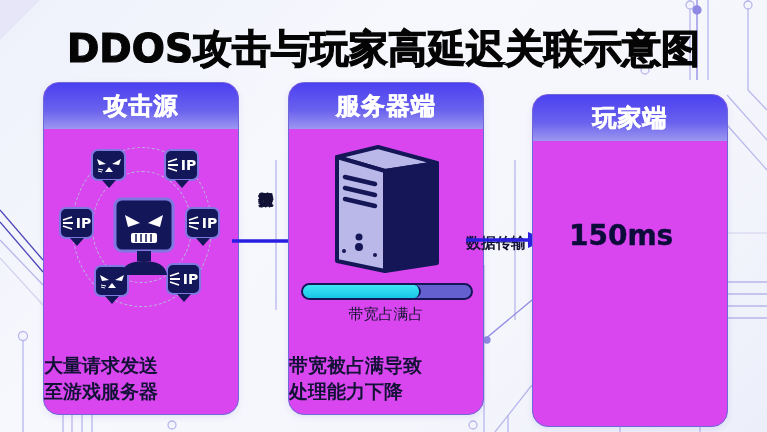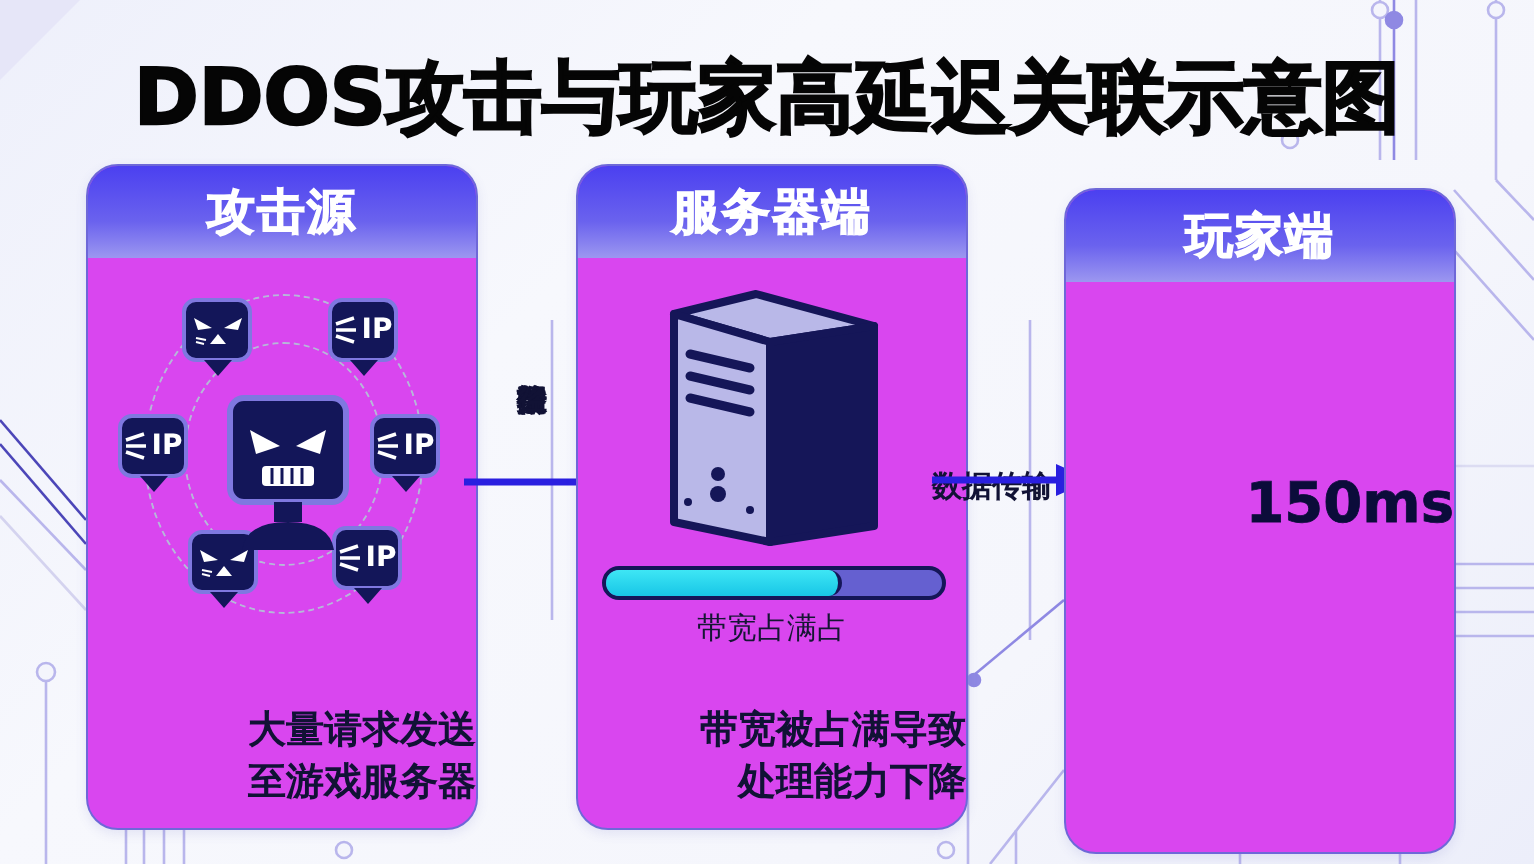--- a/index.html
+++ b/index.html
@@ -33,21 +33,21 @@
   .card-header {
     height: 46px; width: 100%;
     background: linear-gradient(180deg, #4b40f0 0%, #6a62ee 60%, #9c97f0 100%);
     color: #ffffff; text-align: center;
     font-size: 24px; font-weight: 900; line-height: 46px;
     -webkit-text-stroke: 0.6px #ffffff;
     letter-spacing: 1px;
   }
   .card-footer {
     position: absolute; left: 0; bottom: 10px; width: 100%;
-    text-align: right; font-size: 19px; font-weight: bold; line-height: 26px;
+    text-align: left; font-size: 19px; font-weight: bold; line-height: 26px;
     color: #111235;
   }
 
   
   .attack-area { position: absolute; left: 0; top: 46px; width: 196px; height: 200px; }
   .ring { position: absolute; border: 1.5px dashed #b6b8d8; border-radius: 50%; }
   .bubble {
     position: absolute; width: 35px; height: 32px;
     background: #131659; border: 2.5px solid #7f78e0; border-radius: 7px;
     color: #fff; font-weight: 900; font-size: 14px;
@@ -70,22 +70,22 @@
     border: 2.5px solid #151658; border-radius: 10px; background: #6560d0; overflow: hidden;
   }
   .progress-fill { height: 100%; background: linear-gradient(180deg, #3ee6f5, #18c6e6); border-radius: 8px 10px 10px 8px; border-right: 2.5px solid #151658; }
   .progress-label {
     position: absolute; left: 0; top: 222px; width: 100%; text-align: center;
     font-size: 15px; color: #151633;
   }
 
   
   .latency-big {
-    position: absolute; left: 0; top: 140px; width: 100%; text-align: right;
-    font-size: 28px; font-weight: 900; color: #0b0c3a; -webkit-text-stroke: 0.4px #0b0c3a;
+    position: absolute; left: 0; top: 124px; width: 100%; text-align: left;
+    font-size: 28px; font-weight: 900; color: #0b0c3a; padding-left: 36px; -webkit-text-stroke: 0.4px #0b0c3a;
   }
   .latency-change {
     position: absolute; left: 0; top: 178px; width: 100%; text-align: center;
     font-size: 16px; font-weight: bold; color: #0b0c3a;
   }
 
   
   .arrow1 { position: absolute; left: 232px; top: 233px; }
   .vertical-label {
     position: absolute; left: 255px; top: 180px; width: 20px;

